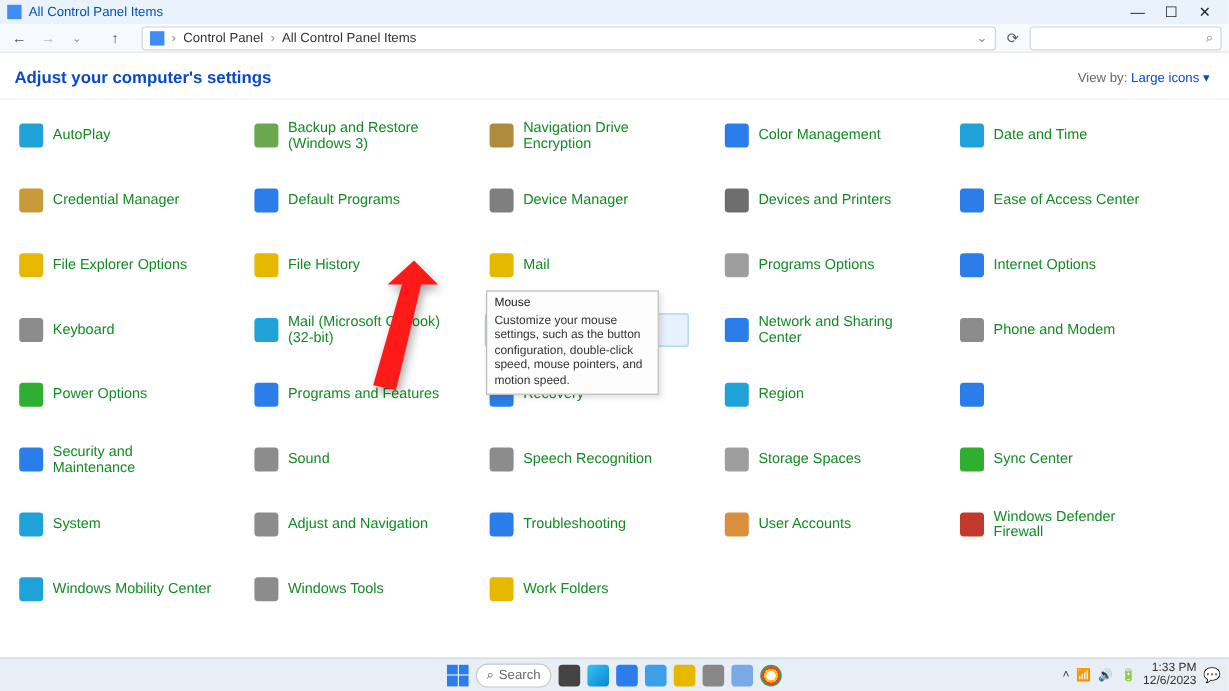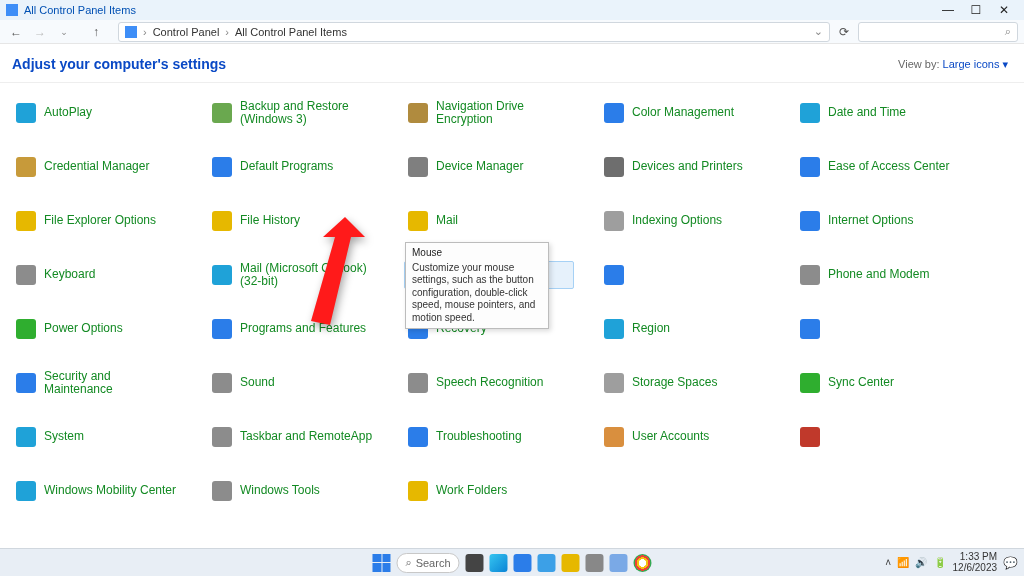--- a/index.html
+++ b/index.html
@@ -127,40 +127,41 @@
     <div class="item">
       <div class="ic" style="background: rgb(230, 184, 0);"></div>
       <span class="lbl">File History</span>
     </div>
     <div class="item">
       <div class="ic" style="background: rgb(230, 184, 0);"></div>
       <span class="lbl">Mail</span>
     </div>
     <div class="item">
       <div class="ic" style="background: rgb(158, 158, 158);"></div>
-      <span class="lbl">Indexing Options</span>
+      <span class="lbl">Programs Options</span>
     </div>
     <div class="item">
       <div class="ic" style="background: rgb(43, 125, 233);"></div>
       <span class="lbl">Internet Options</span>
     </div>
     <div class="item">
       <div class="ic" style="background: rgb(140, 140, 140);"></div>
       <span class="lbl">Keyboard</span>
     </div>
     <div class="item">
       <div class="ic" style="background: rgb(31, 162, 216);"></div>
       <span class="lbl">Mail (Microsoft Outlook) (32-bit)</span>
     </div>
     <div class="item hover">
       <div class="ic" style="background: rgb(119, 119, 119);"></div>
       <span class="lbl">Mouse</span>
     </div>
     <div class="item">
       <div class="ic" style="background: rgb(43, 125, 233);"></div>
+      <span class="lbl">Network and Sharing Center</span>
     </div>
     <div class="item">
       <div class="ic" style="background: rgb(140, 140, 140);"></div>
       <span class="lbl">Phone and Modem</span>
     </div>
     <div class="item">
       <div class="ic" style="background: rgb(47, 174, 47);"></div>
       <span class="lbl">Power Options</span>
     </div>
     <div class="item">
@@ -197,32 +198,33 @@
     <div class="item">
       <div class="ic" style="background: rgb(47, 174, 47);"></div>
       <span class="lbl">Sync Center</span>
     </div>
     <div class="item">
       <div class="ic" style="background: rgb(31, 162, 216);"></div>
       <span class="lbl">System</span>
     </div>
     <div class="item">
       <div class="ic" style="background: rgb(140, 140, 140);"></div>
-      <span class="lbl">Taskbar and RemoteApp</span>
+      <span class="lbl">Adjust and Navigation</span>
     </div>
     <div class="item">
       <div class="ic" style="background: rgb(43, 125, 233);"></div>
       <span class="lbl">Troubleshooting</span>
     </div>
     <div class="item">
       <div class="ic" style="background: rgb(217, 143, 62);"></div>
       <span class="lbl">User Accounts</span>
     </div>
     <div class="item">
       <div class="ic" style="background: rgb(192, 57, 43);"></div>
+      <span class="lbl">Windows Defender Firewall</span>
     </div>
     <div class="item">
       <div class="ic" style="background: rgb(31, 162, 216);"></div>
       <span class="lbl">Windows Mobility Center</span>
     </div>
     <div class="item">
       <div class="ic" style="background: rgb(140, 140, 140);"></div>
       <span class="lbl">Windows Tools</span>
     </div>
     <div class="item">

